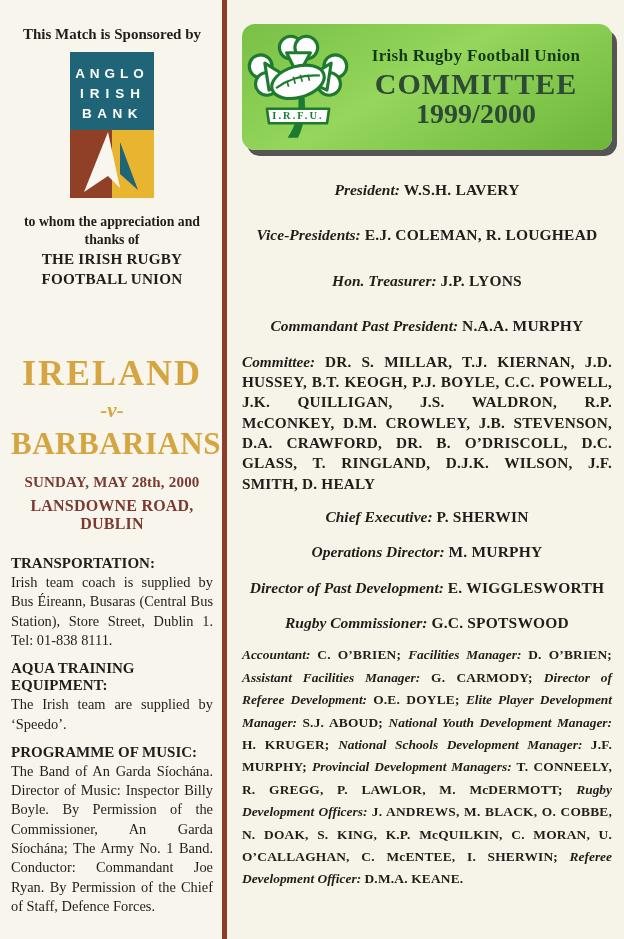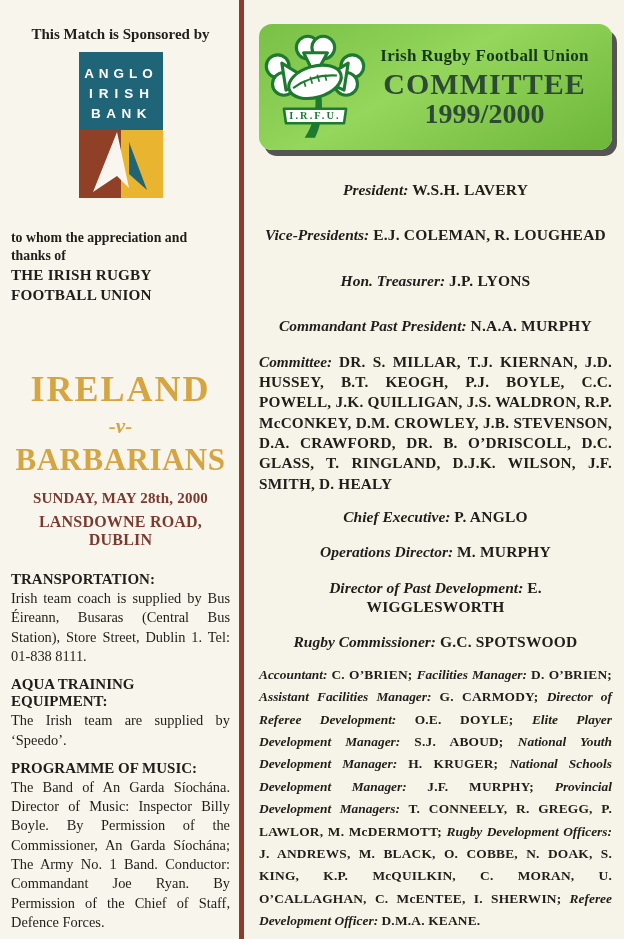--- a/index.html
+++ b/index.html
@@ -4,24 +4,24 @@
 <style>
   html,body{margin:0;padding:0;}
   body{
     width:624px;height:939px;overflow:hidden;
     background:#f7f4e9;
     font-family:"Liberation Serif","DejaVu Serif",serif;
     color:#201d1a;
   }
   .page{display:flex;width:624px;height:939px;}
   
-  .left-col{width:239px;box-sizing:border-box;padding:0 9px 0 11px;background:#f8f5ec;}
+  .left-col{width:222px;box-sizing:border-box;padding:0 9px 0 11px;background:#f8f5ec;}
   .sponsor-intro{margin-top:26px;text-align:center;font-weight:bold;font-size:15px;}
   .anglo-logo{display:block;margin:9px auto 0;}
-  .sponsor-outro{margin-top:31px;font-weight:bold;line-height:1.3;}
+  .sponsor-outro{margin-top:15px;text-align:center;font-weight:bold;line-height:1.3;}
   .outro-1{font-size:13.8px;}
   .outro-2{font-size:15.2px;letter-spacing:.2px;}
   .outro-3{font-size:14.2px;}
   .match-block{margin-top:66px;text-align:center;font-family:Liberation Serif, serif;}
   .team1{font-size:36px;font-weight:bold;color:#d5a542;letter-spacing:2px;line-height:1.1;}
   .vs{font-size:21px;font-weight:bold;font-style:italic;color:#d5a542;margin:4px 0;}
   .team2{font-size:31px;font-weight:bold;color:#d5a542;letter-spacing:.5px;line-height:1.1;}
   .match-date{margin-top:13px;font-size:15px;font-weight:bold;color:#7a3a30;letter-spacing:.2px;}
   .match-venue{margin-top:6px;font-size:16px;font-weight:bold;color:#7a3a30;letter-spacing:.2px;}
   .info-sections{margin-top:22px;}
@@ -164,21 +164,21 @@
       <span class="nm">N.A.A. MURPHY</span>
     </div>
 
     <p class="committee-para">
       <span class="lbl">Committee:</span>
       <span class="nm">DR. S. MILLAR, T.J. KIERNAN, J.D. HUSSEY, B.T. KEOGH, P.J. BOYLE, C.C. POWELL, J.K. QUILLIGAN, J.S. WALDRON, R.P. McCONKEY, D.M. CROWLEY, J.B. STEVENSON, D.A. CRAWFORD, DR. B. O’DRISCOLL, D.C. GLASS, T. RINGLAND, D.J.K. WILSON, J.F. SMITH, D. HEALY</span>
     </p>
 
     <div class="exec first">
       <span class="lbl">Chief Executive:</span>
-      <span class="nm">P. ANGLO</span>
+      <span class="nm">P. SHERWIN</span>
     </div>
     <div class="exec">
       <span class="lbl">Operations Director:</span>
       <span class="nm">M. MURPHY</span>
     </div>
     <div class="exec">
       <span class="lbl">Director of Past Development:</span>
       <span class="nm">E. WIGGLESWORTH</span>
     </div>
     <div class="exec">

